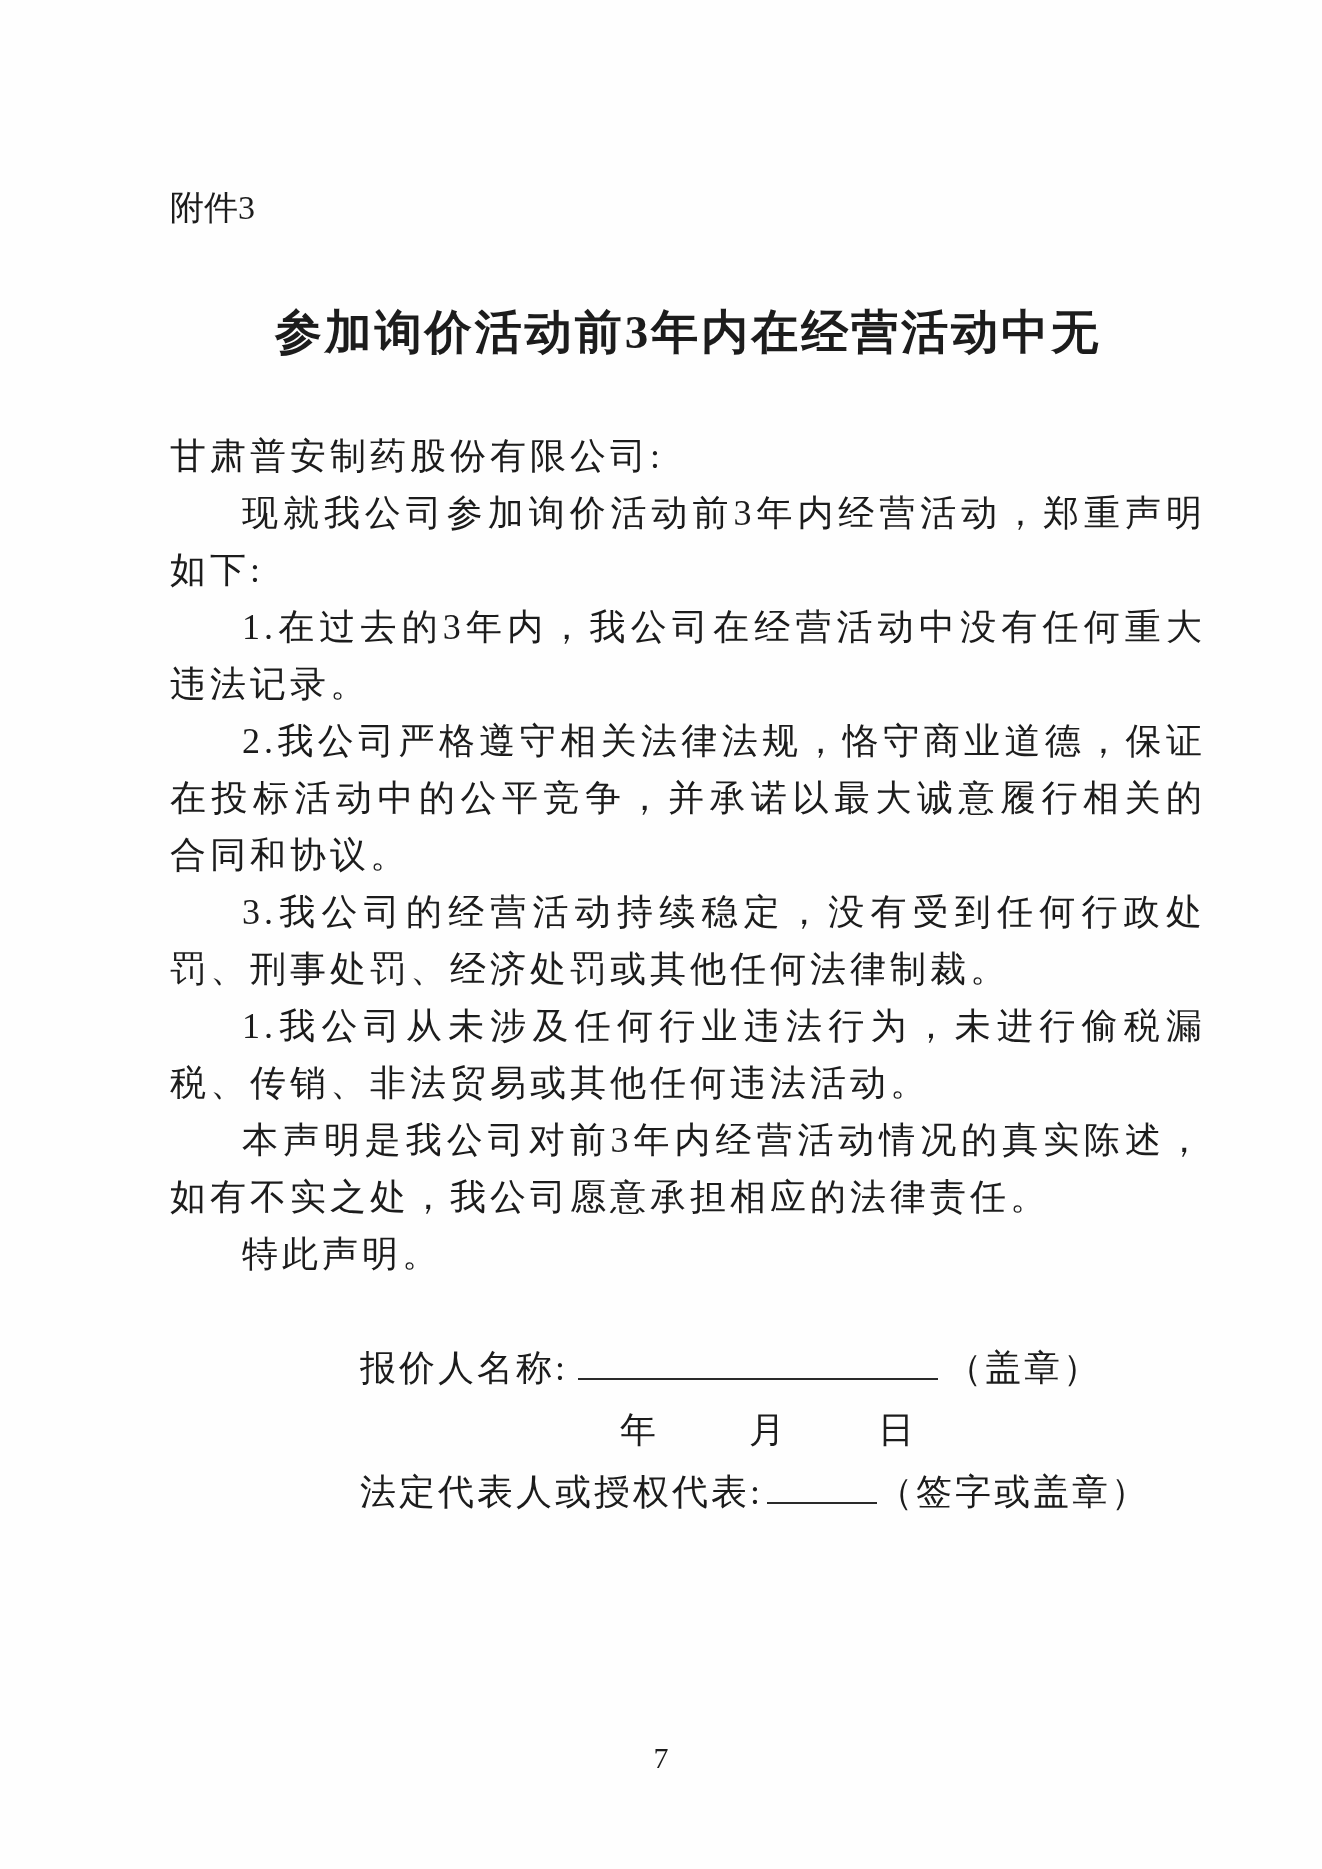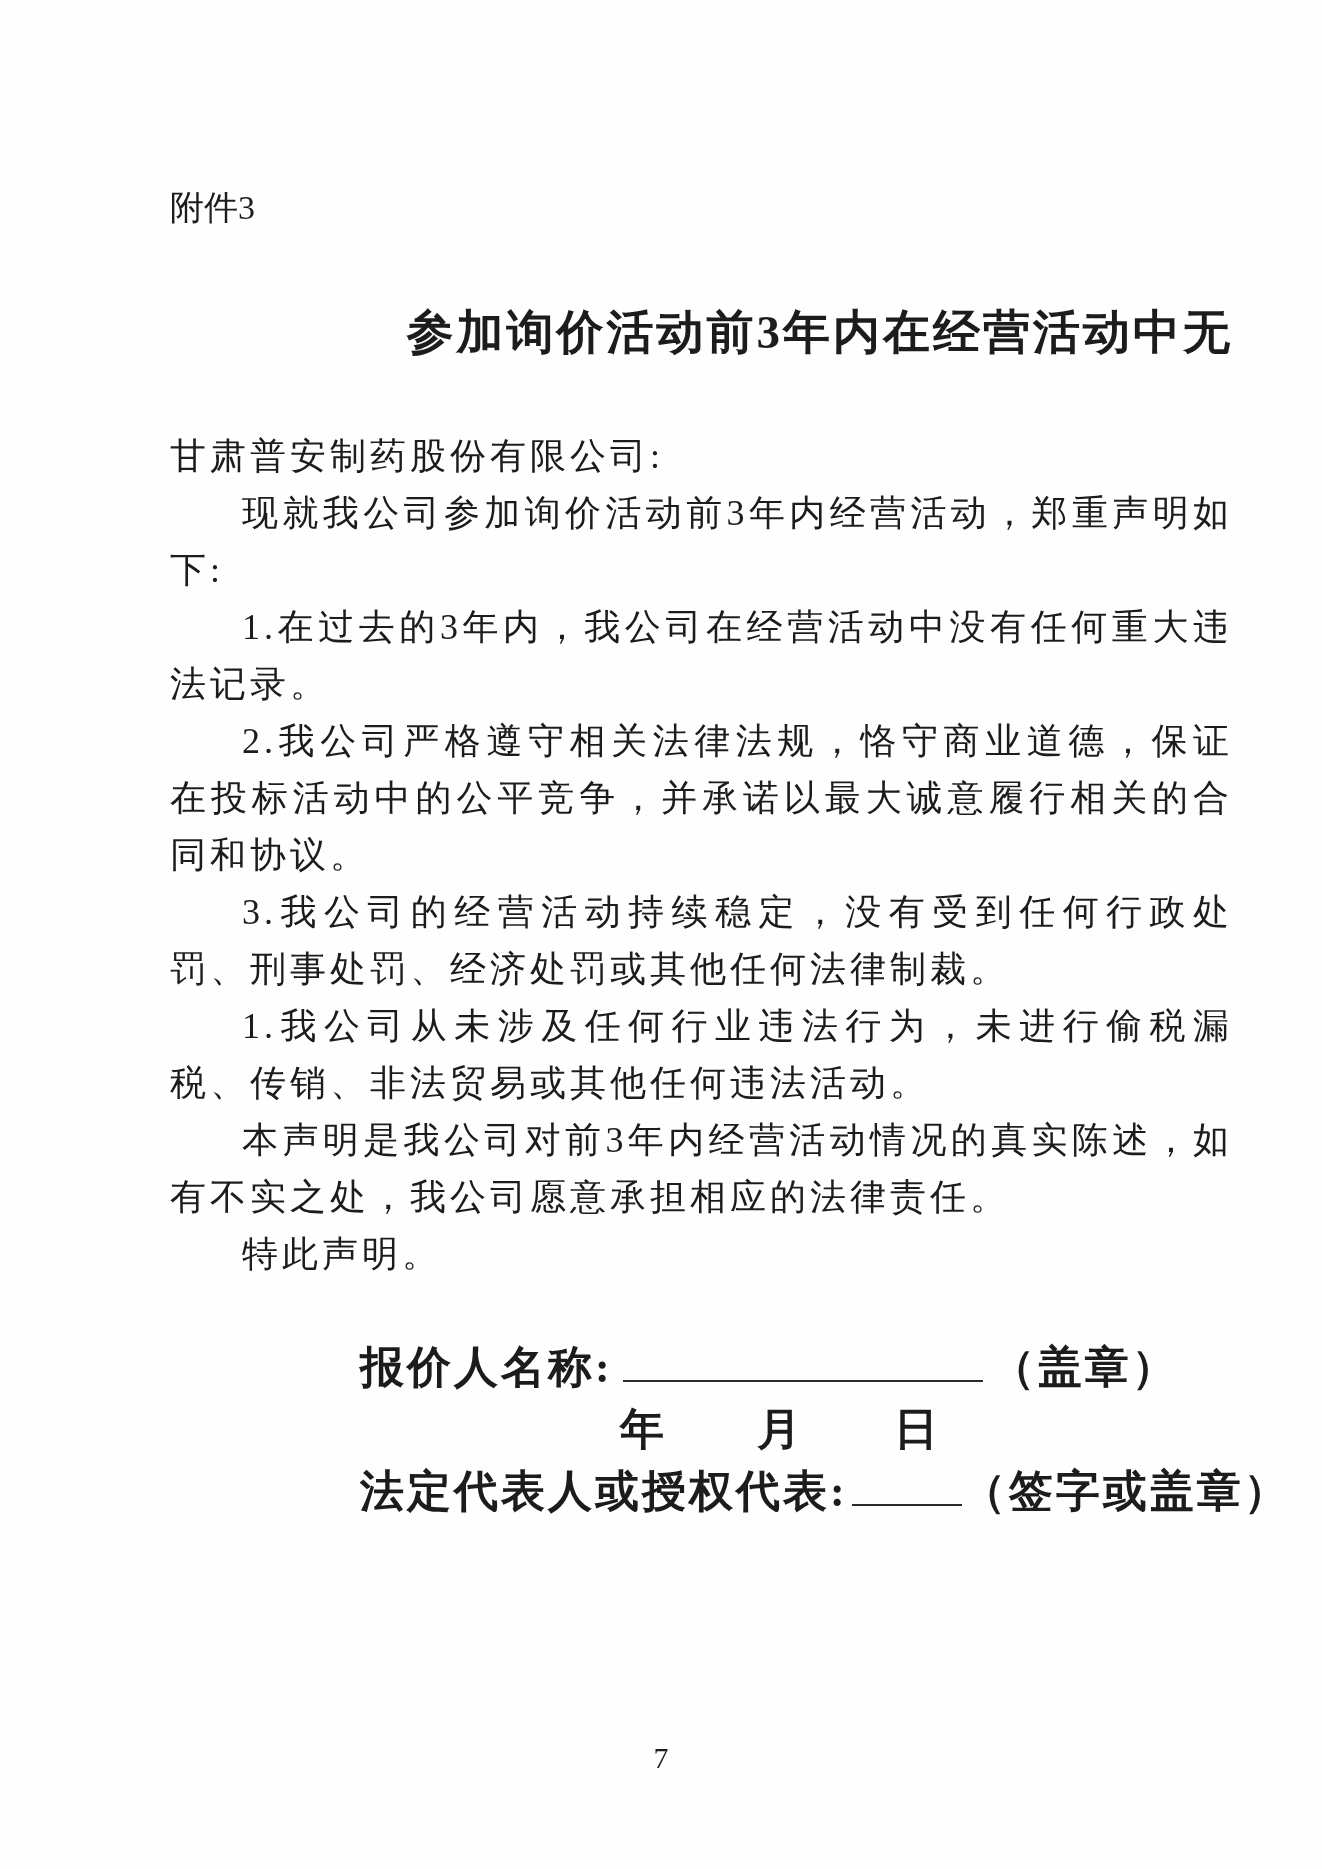--- a/index.html
+++ b/index.html
@@ -9,51 +9,50 @@
     color: #1c1c1c;
   }
   .page {
     position: relative;
     width: 1322px;
     height: 1869px;
     background: #fefefe;
     overflow: hidden;
   }
   .content {
-    padding: 188px 89px 0 170px;
+    padding: 188px 116px 0 170px;
   }
   .attachment-label {
     font-size: 34px;
     line-height: 40px;
   }
   .doc-title {
     margin-top: 70px;
     text-align: center;
     font-size: 47px;
     font-weight: bold;
     line-height: 68px;
     letter-spacing: 3px;
   }
-  .doc-title .title-line { display: block; text-align: right; }
+  .doc-title .title-line { display: block; }
   .body-text {
     margin-top: 62px;
     font-size: 36px;
     line-height: 57px;
     letter-spacing: 4px;
     text-align: justify;
   }
   .body-text p { text-indent: 2em; }
   .body-text p.no-indent { text-indent: 0; }
   .sig-block {
     margin-top: 54px;
     padding-left: 190px;
-    font-size: 44px;
+    font-size: 36px;
     line-height: 62px;
     letter-spacing: 3px;
-    font-weight: bold;
   }
   .sig-line { white-space: nowrap; }
   .blank-long {
     display: inline-block;
     width: 360px;
     height: 36px;
     border-bottom: 2px solid #2a2a2a;
     vertical-align: baseline;
     margin: 0 8px 0 10px;
   }

